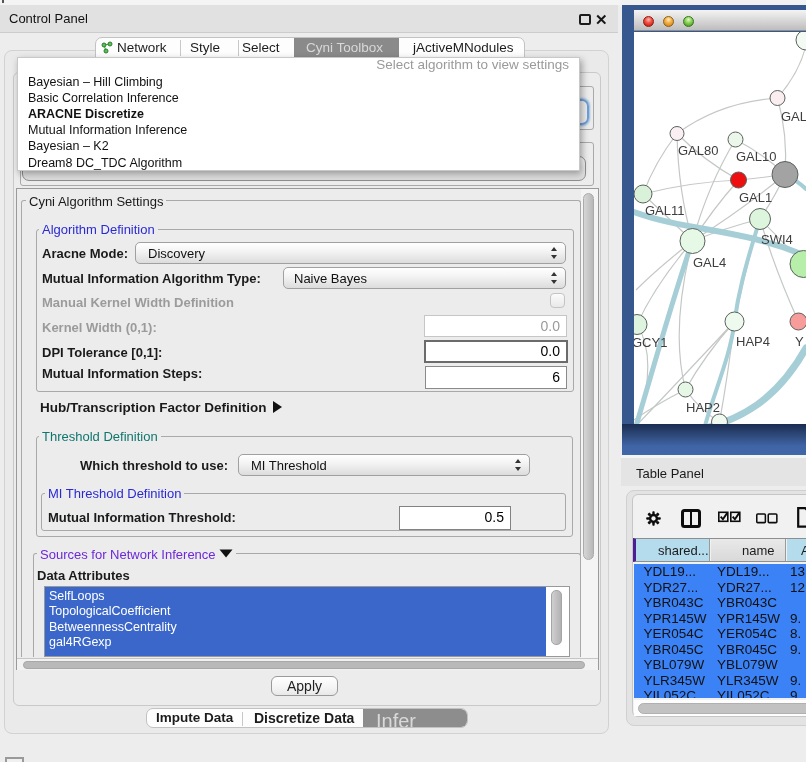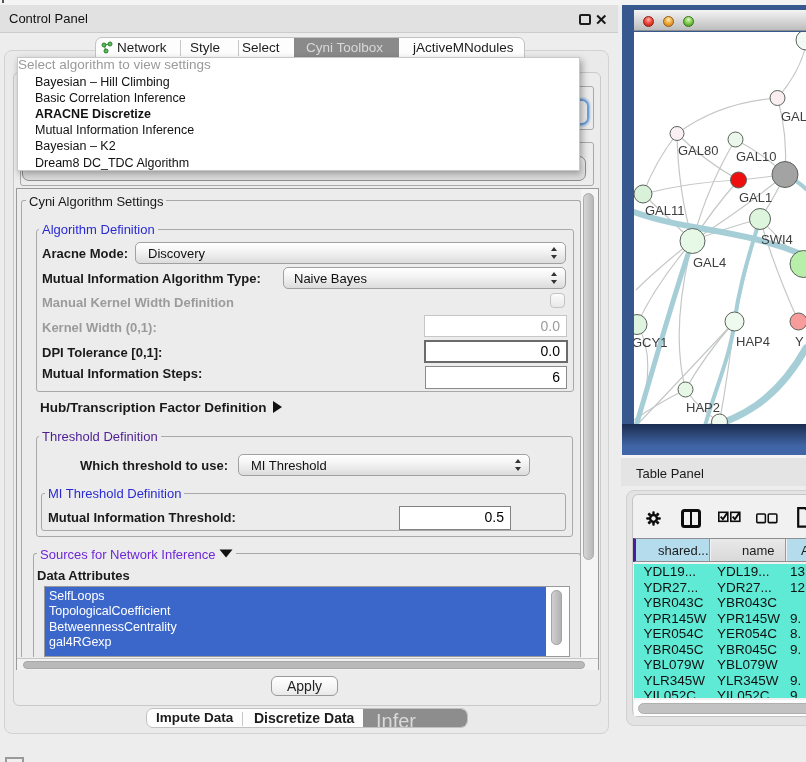--- a/index.html
+++ b/index.html
@@ -86,21 +86,21 @@
 
 <div class="lbl" style="left:42px;top:366px">Mutual Information Steps:</div>
 <div class="fld" style="left:425px;top:366px;width:142px;height:23px;border:1px solid #8a8a8a">6</div>
 
 <div class="lbl" style="left:40px;top:400px;font-size:13.5px">Hub/Transcription Factor Definition</div>
 <svg class="a" style="left:272px;top:400px" width="11" height="14" viewBox="0 0 11 14">
     <path d="M1,1 L10,7 L1,13 Z" fill="#111"></path>
   </svg>
 
 <div class="gb" style="left:36px;top:436px;width:537px;height:101px"></div>
-<div class="gt" style="left:39px;top:429px;color:#4c1d95">Threshold Definition</div>
+<div class="gt" style="left:39px;top:429px;color:#0f766e">Threshold Definition</div>
 
 <div class="lbl" style="left:80px;top:458px">Which threshold to use:</div>
 <div class="combo" style="left:238px;top:454px;width:292px;height:22px">
     <span style="position:absolute;left:12px;top:3px">MI Threshold</span>
     <span class="ar"></span>
   </div>
 
 <div class="gb" style="left:41px;top:493px;width:525px;height:38px"></div>
 <div class="gt" style="left:45px;top:486px;color:#2a2ad4">MI Threshold Definition</div>
 <div class="lbl" style="left:48px;top:510px">Mutual Information Threshold:</div>
@@ -123,22 +123,22 @@
   <div class="a" style="left:216px;top:0;width:106px;height:20px;background:#8d8d8d;border-radius:0 7px 7px 0"></div>
   <div class="a" style="left:95px;top:2.5px;width:1px;height:14px;background:#c8c8c8"></div>
   <div class="a" style="left:9px;top:0.5px;font-size:13.5px;color:#1c1c1c;font-weight:bold">Impute Data</div>
   <div class="a" style="left:107px;top:0.5px;font-size:14px;color:#1c1c1c;font-weight:bold">Discretize Data</div>
   <div class="a" style="left:229px;top:0.5px;font-size:20px;color:#d9d9d9">Infer Network</div>
 </div>
 
 <div class="a" style="left:5px;top:757px;width:19px;height:10px;border:2px solid #9a9a9a;background:#f0f0f0"></div>
 
 <div class="a" style="left:17px;top:57px;width:563px;height:114px;background:#fff;border:1px solid #c8c8c8;box-shadow:2px 3px 7px rgba(0,0,0,.35)">
-  <div style="height:15.5px;text-align:left;font-size:13.5px;color:#9a9a9a;line-height:13.5px;padding-right:10px">Select algorithm to view settings</div>
-  <div style="font-size:12.5px;color:#111;line-height:16.2px;padding-left:17px">Bayesian – Hill Climbing<br>Basic Correlation Inference<br><b>ARACNE Discretize</b><br>Mutual Information Inference<br>Bayesian – K2<br>Dream8 DC_TDC Algorithm</div>
+  <div style="height:15.5px;text-align:right;font-size:13.5px;color:#9a9a9a;line-height:13.5px;padding-right:10px">Select algorithm to view settings</div>
+  <div style="font-size:12.5px;color:#111;line-height:16.2px;padding-left:10px">Bayesian – Hill Climbing<br>Basic Correlation Inference<br><b>ARACNE Discretize</b><br>Mutual Information Inference<br>Bayesian – K2<br>Dream8 DC_TDC Algorithm</div>
 </div>
 
 <div class="a" style="left:620px;top:0;width:186px;height:7px;background:#f2f2f2"></div>
 
 <div class="a" style="left:622px;top:5px;width:184px;height:419px;background:#36588e"></div>
 <div class="a" style="left:622px;top:424px;width:184px;height:31px;background:linear-gradient(#1a2c50,#2d4878 35%,#4065a7 72%,#4267a9)"></div>
 <div class="a" style="left:634px;top:9.5px;width:172px;height:21.5px;background:linear-gradient(#f4f4f4,#bdbdbd);border-bottom:1px solid #8e8e8e"></div>
 <div class="a" style="left:642.5px;top:16px;width:11px;height:11px;border-radius:50%;background:radial-gradient(circle at 50% 30%,#ffb6ae 0%,#f2554a 40%,#d6281c 75%,#a81b12 100%);border:1px solid #8e1a12"></div>
 <div class="a" style="left:662.5px;top:16px;width:11px;height:11px;border-radius:50%;background:radial-gradient(circle at 50% 30%,#ffeebc 0%,#f3b24a 40%,#dd8f1f 75%,#ad6c12 100%);border:1px solid #8e5f14"></div>
 <div class="a" style="left:682.5px;top:16px;width:11px;height:11px;border-radius:50%;background:radial-gradient(circle at 50% 30%,#e2f8c4 0%,#8ed45e 40%,#5aab2e 75%,#3f8a1e 100%);border:1px solid #377519"></div>
@@ -255,20 +255,20 @@
 
 <div class="a" style="left:633px;top:538px;width:173px;height:24px;border-top:1.5px solid #8e8e8e;border-left:3px solid #4c1d95;border-bottom:1px solid #8e8e8e;font-size:13px;color:#1c1c1c">
   <div class="a" style="left:0;top:0;width:74px;height:22px;background:#b5dcec;border-right:1px solid #9a9a9a"></div>
   <div class="a" style="left:75px;top:0;width:74.5px;height:22px;background:linear-gradient(#e9e9e9,#d9d9d9);border-right:1px solid #9a9a9a"></div>
   <div class="a" style="left:150.5px;top:0;width:23px;height:22px;background:#b5dcec"></div>
   <div class="a" style="left:22px;top:3.5px">shared...</div>
   <div class="a" style="left:106px;top:3.5px">name</div>
   <div class="a" style="left:165px;top:3.5px">A</div>
 </div>
 
-<div class="a" style="left:634px;top:564px;width:172px;height:134px;background:#5eead4;overflow:hidden;font-size:13.5px;color:#111">
+<div class="a" style="left:634px;top:564px;width:172px;height:134px;background:#3b82f6;overflow:hidden;font-size:13.5px;color:#111">
   <div class="a" style="left:9.5px;top:0;line-height:15.5px">YDL19...<br>YDR27...<br>YBR043C<br>YPR145W<br>YER054C<br>YBR045C<br>YBL079W<br>YLR345W<br>YIL052C</div>
   <div class="a" style="left:83px;top:0;line-height:15.5px">YDL19...<br>YDR27...<br>YBR043C<br>YPR145W<br>YER054C<br>YBR045C<br>YBL079W<br>YLR345W<br>YIL052C</div>
   <div class="a" style="left:156px;top:0;line-height:15.5px">13<br>12<br><br>9.<br>8.<br>9.<br><br>9.<br>9.</div>
 </div>
 
 <div class="a" style="left:634px;top:700px;width:172px;height:16px;background:#fdfdfd"></div>
 <div class="a" style="left:638px;top:703px;width:175px;height:11px;background:#c2c2c2;border:1px solid #b0b0b0;border-radius:6px"></div>
 
 </body></html>

